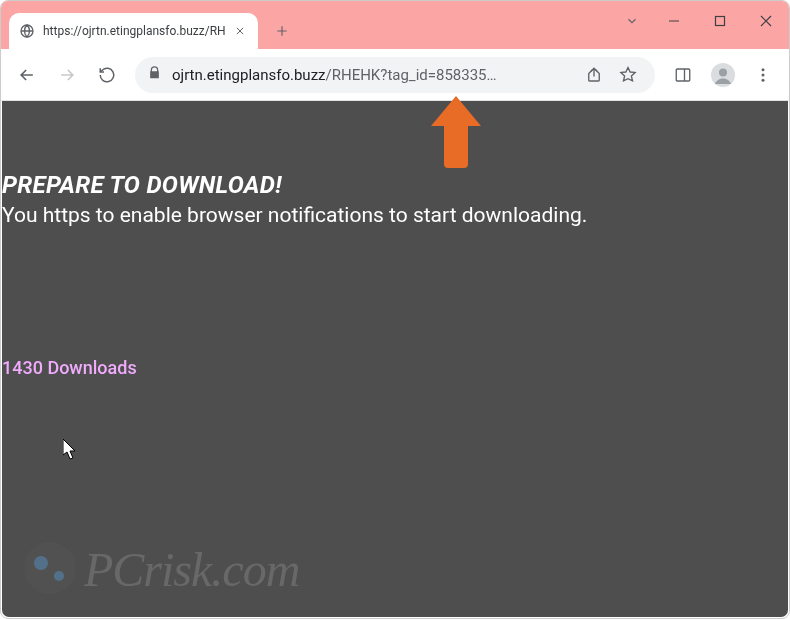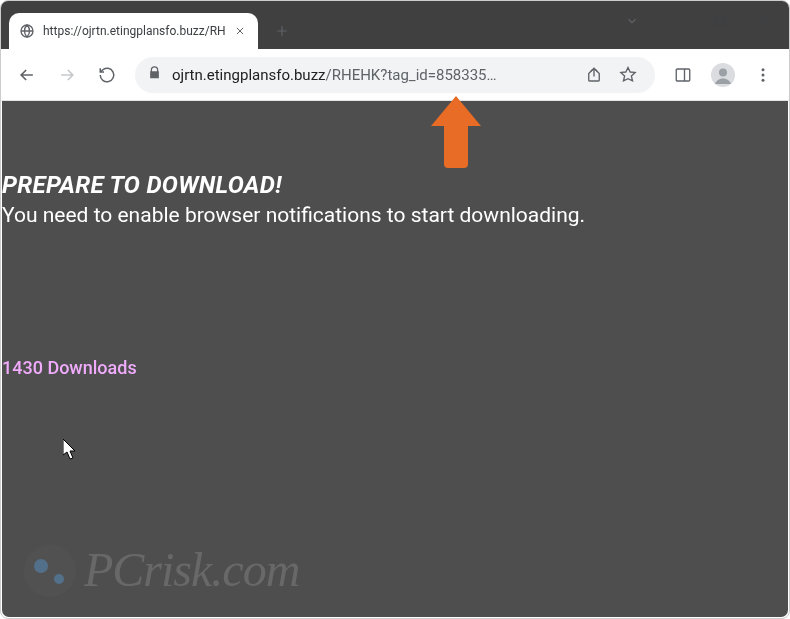--- a/index.html
+++ b/index.html
@@ -19,21 +19,21 @@
   background: #fff;
   border: 1px solid #ccc;
   border-radius: 8px;
   overflow: hidden;
   position: relative;
 }
 
 
 .title-bar {
   height: 48px;
-  background: #404040;
+  background: #fca5a5;
   display: flex;
   align-items: flex-end;
   padding-left: 8px;
   position: relative;
 }
 
 .tab {
   height: 36px;
   background: #fff;
   border-radius: 10px 10px 0 0;
@@ -235,21 +235,21 @@
   top: 438px;
   pointer-events: none;
 }
 
 
 .watermark {
   position: absolute;
   left: 22px;
   bottom: 20px;
   display: flex;
-  align-items: flex-end;
+  align-items: flex-start;
   opacity: 0.45;
   pointer-events: none;
 }
 
 .wm-badge {
   width: 52px;
   height: 52px;
   background: #555;
   border-radius: 50%;
   display: flex;
@@ -387,21 +387,21 @@
           <circle cx="12" cy="5" r="2"></circle>
           <circle cx="12" cy="12" r="2"></circle>
           <circle cx="12" cy="19" r="2"></circle>
         </svg>
     </div>
   </div>
 
   <div class="page">
     <div class="page-inner">
       <div class="headline">PREPARE TO DOWNLOAD!</div>
-      <div class="subhead">You need to enable browser notifications to start downloading.</div>
+      <div class="subhead">You https to enable browser notifications to start downloading.</div>
       <div class="downloads">1430 Downloads</div>
     </div>
 
     <div class="watermark">
       <div class="wm-badge"></div>
       <div class="wm-text">PCrisk.com</div>
     </div>
   </div>
 
   <div class="arrow-overlay">

